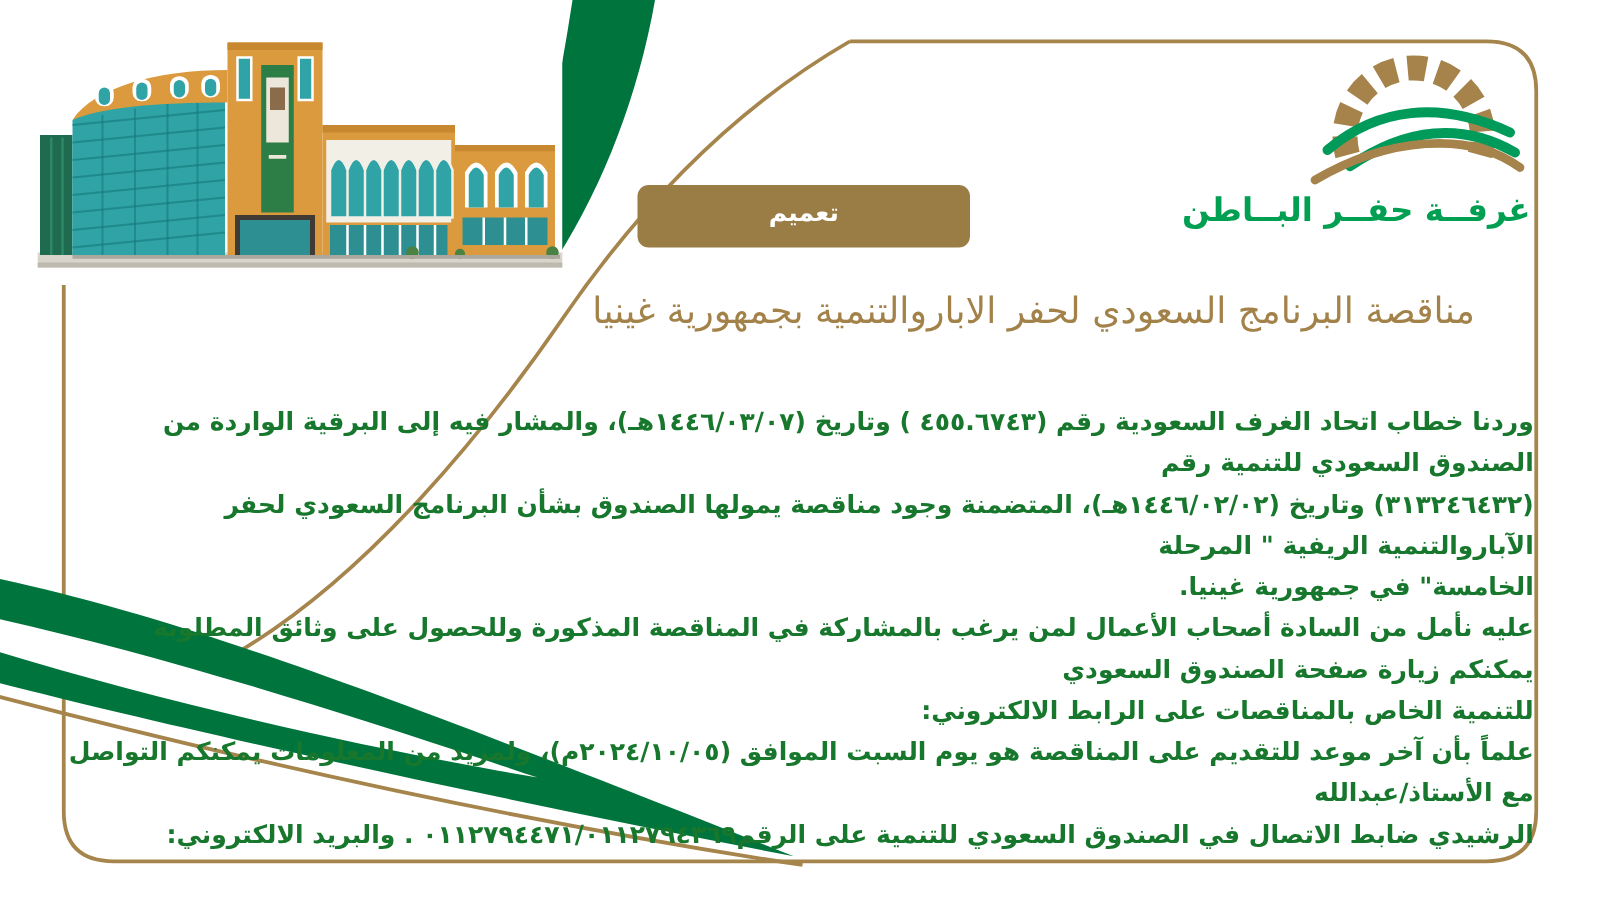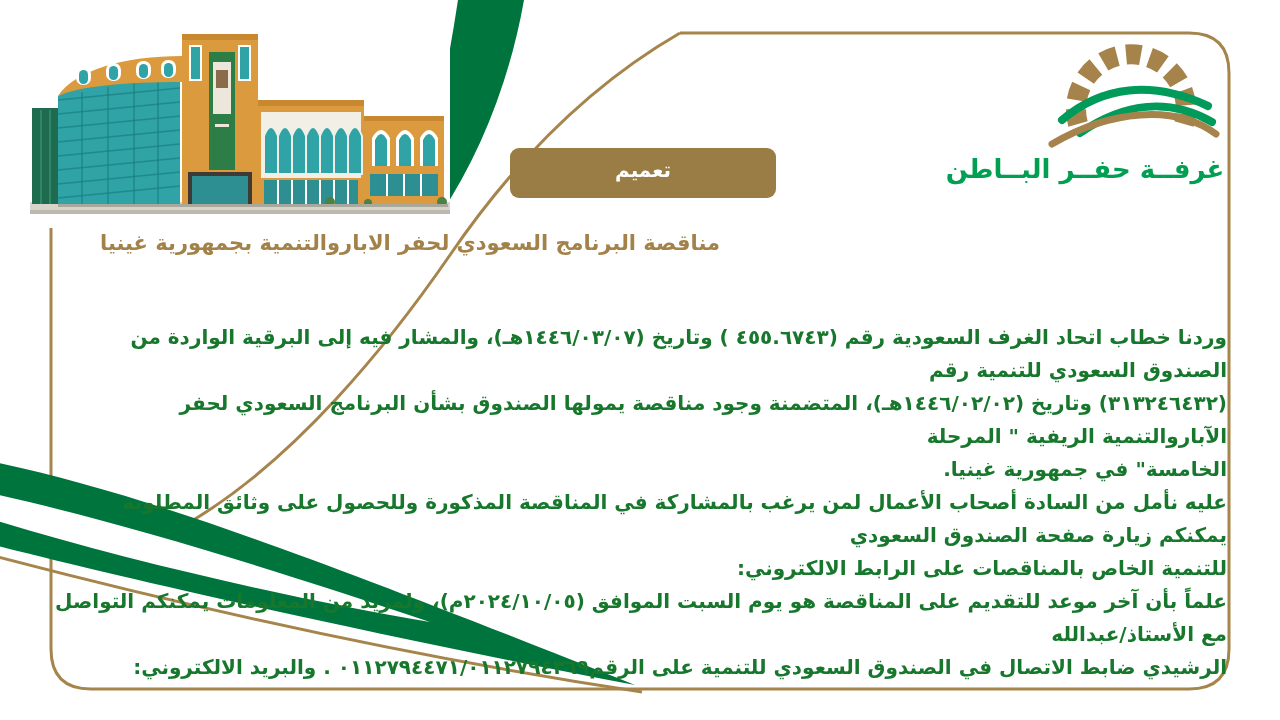--- a/index.html
+++ b/index.html
@@ -20,22 +20,22 @@
   .logo-block{position:absolute;left:945px;top:36px;width:280px;height:170px;z-index:4;text-align:center;}
   .logo-gear{position:absolute;left:95px;top:0px;}
   .gear-arc{fill:none;stroke:var(--logoGold);stroke-width:20;stroke-dasharray:15 9;}
   .hill1,.hill2{fill:none;stroke:var(--logoGreen);stroke-linecap:round;}
   .hill-gold{fill:none;stroke:var(--logoGold);stroke-linecap:round;}
   .logo-ar{position:absolute;left:0;top:118px;width:100%;color:var(--logoTextGreen);
     font-size:26px;font-weight:bold;direction:rtl;}
   .logo-en{position:absolute;left:0;top:150px;width:100%;color:var(--logoTextGreen);
     font-size:13px;font-weight:bold;letter-spacing:3px;}
 
-  .page-title{position:absolute;left:100px;right:100px;top:231px;z-index:4;text-align:left;
-    direction:rtl;color:var(--titleBrown);font-size:21px;font-weight:bold;}
+  .page-title{position:absolute;left:100px;right:100px;top:231px;z-index:4;text-align:right;
+    direction:rtl;color:var(--titleBrown);font-size:29px;font-weight:normal;}
 
   .body-text{position:absolute;left:52px;right:53px;top:321px;z-index:4;direction:rtl;
     text-align:right;color:var(--bodyGreen);font-size:20px;font-weight:bold;line-height:33px;}
   .body-text p{margin:0;white-space:pre-line;}
   .inline-link-row{line-height:40px;}
   .inline-link-row a{color:var(--linkBlue);text-decoration:underline;font-weight:normal;
     font-size:23px;display:inline-block;direction:ltr;unicode-bidi:embed;cursor:pointer;}
 
   .footer{position:absolute;left:56px;top:645px;z-index:4;display:flex;align-items:center;gap:11px;}
   .footer .handle{color:var(--gold);font-size:21px;letter-spacing:.5px;cursor:pointer;}

